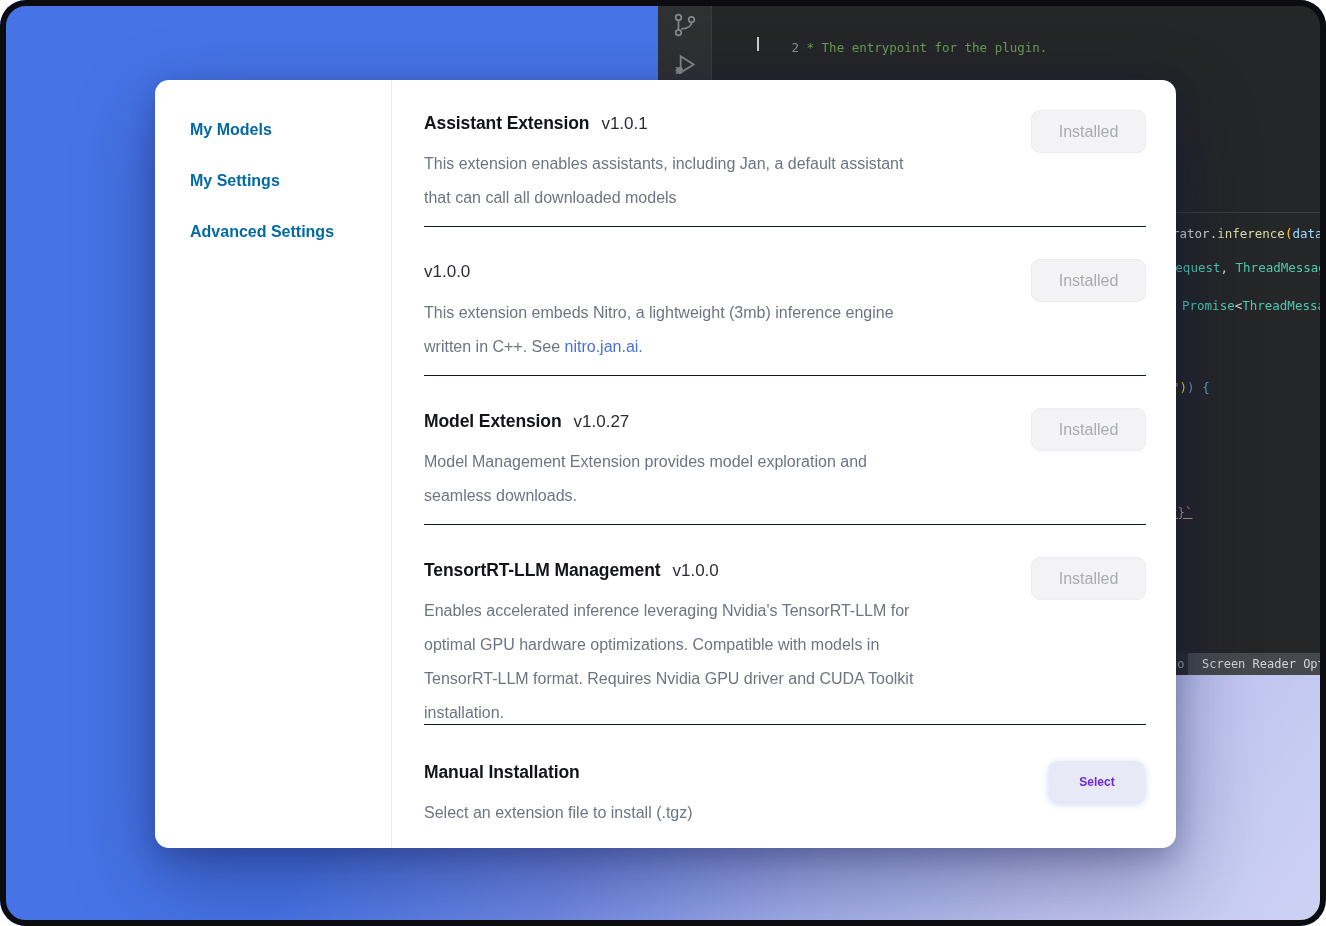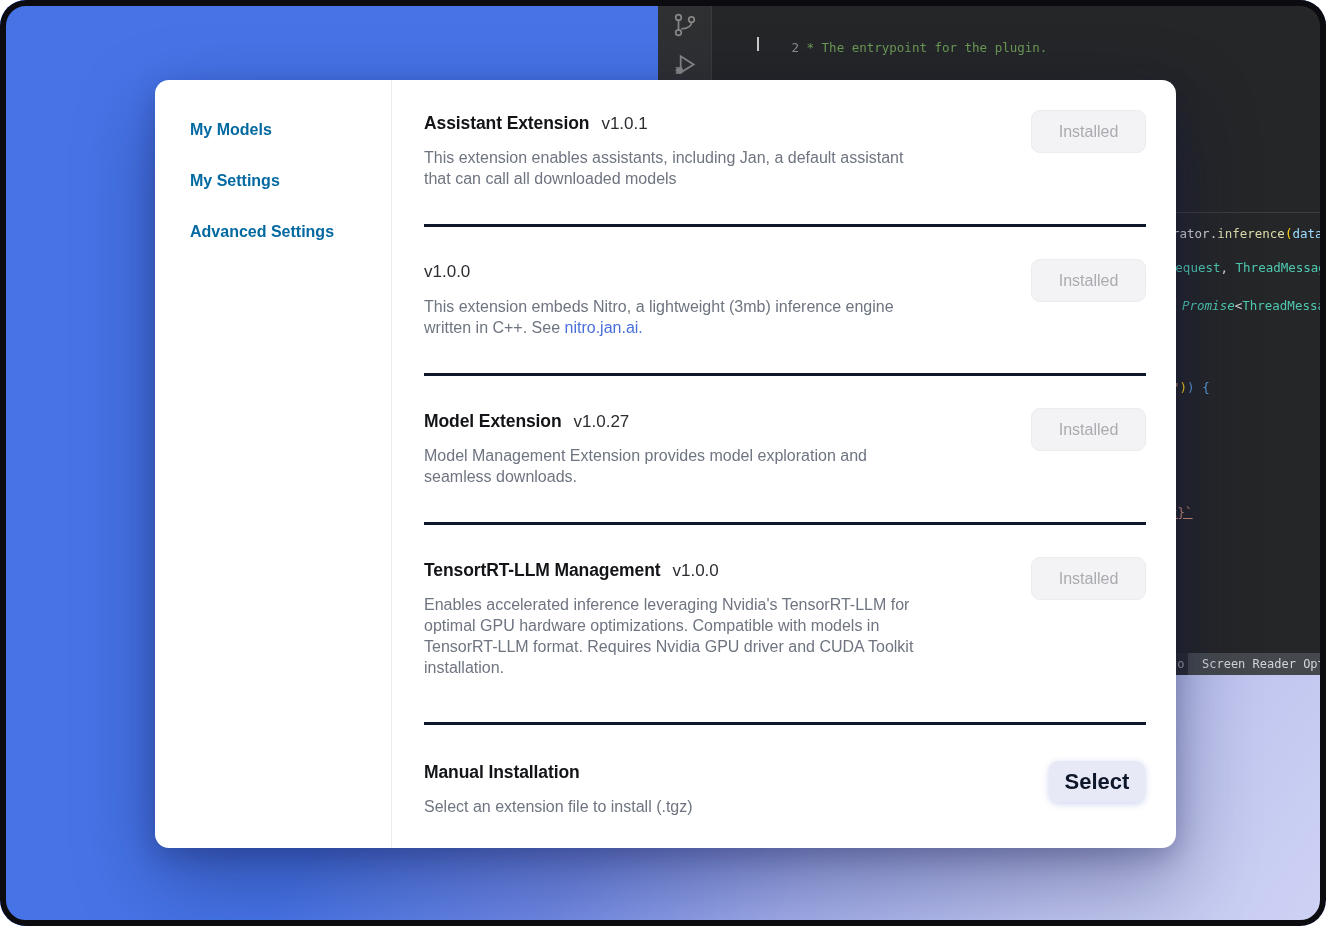--- a/index.html
+++ b/index.html
@@ -44,41 +44,41 @@
            box-shadow:0 30px 80px rgba(15,20,70,.40), 0 8px 24px rgba(15,20,70,.22); }
   .sidebar { position:absolute; left:0; top:0; bottom:0; width:237px;
              border-right:1px solid #ececee; padding-top:28px; }
   .nav-item { height:44px; margin:0 15px 7px 15px; padding:0 20px; display:flex;
               align-items:center; border-radius:9px; font-size:16px; font-weight:600;
               color:#0369a1; cursor:pointer; }
   .nav-item.selected { background:#f1f1f3; }
 
   .content { position:absolute; left:237px; top:0; right:0; bottom:0;
              padding:22px 30px 0 32px; }
-  .row { position:relative; border-bottom:3px solid #0f172a; }
+  .row { position:relative; border-bottom:1px solid #0f172a; }
   .row.r1 { height:125px; padding-top:8px;  }
   .row.r2 { height:149px; padding-top:32px; }
   .row.r3 { height:149px; padding-top:32px; }
   .row.r4 { height:200px; padding-top:32px; }
   .row.r5 { height:118px; padding-top:34px; border-bottom:none; }
 
   .ext-title { display:flex; align-items:baseline; gap:12px; height:26px; line-height:26px; }
   .ext-name { font-size:17.5px; font-weight:700; color:#131417; letter-spacing:-.1px; }
   .ext-ver  { font-size:17px; font-weight:400; color:#2b2d32; }
-  .ext-desc { margin-top:11px; width:620px; font-size:16px; line-height:21px;
+  .ext-desc { margin-top:11px; width:620px; font-size:16px; line-height:34px;
               color:#6e7480; white-space:pre-line; }
   .ext-desc a { color:#4a70dc; text-decoration:none; }
 
   .btn { position:absolute; display:flex; align-items:center; justify-content:center;
          border-radius:9px; font-family:"Liberation Sans", sans-serif;margin-left:10px; }
   .btn-installed { right:0; top:32px; width:115px; height:43px; background:#f3f3f5;
                    border:1px solid #ececee; color:#aaabb0; font-size:16px; font-weight:500; }
   .r1 .btn-installed { top:8px; }
   .btn-select { right:1px; top:36px; width:96px; height:41px; background:#e7eaf6;
-                color:#0f172a; font-size:22px; font-weight:700;
+                color:#6d28d9; font-size:12px; font-weight:700;
                 box-shadow:0 2px 7px rgba(80,100,200,.28); cursor:pointer; }
 
   
   .frame-border { position:absolute; inset:0; border:6px solid #0b0b10; border-radius:26px;
                   z-index:99; pointer-events:none; }
 </style>
 </head>
 <body>
 
 <div class="canvas">
@@ -108,21 +108,21 @@
       <div class="code-line"><span class="ln">3</span><span class="code-text"><span style="color: rgb(106, 153, 85);"> */</span></span></div>
       <div class="code-line"><span class="ln">4</span><span class="code-text"></span></div>
       <div class="code-line"><span class="ln">5</span><span class="code-text"><span style="color: rgb(106, 153, 85);">// Web / extension runtime</span></span></div>
       <div class="code-line"><span class="ln">6</span><span class="code-text"><span style="color: rgb(197, 134, 192);">import </span><span style="color: rgb(255, 215, 16);">{</span><span style="color: rgb(156, 220, 254);">log</span><span style="color: rgb(212, 212, 212);">, </span><span style="color: rgb(78, 201, 176);">BaseExtension</span><span style="color: rgb(212, 212, 212);">, </span><span style="color: rgb(78, 201, 176);">MessageEvent</span><span style="color: rgb(212, 212, 212);">, </span><span style="color: rgb(78, 201, 176);">MessageRequest</span><span style="color: rgb(212, 212, 212);">, </span><span style="color: rgb(78, 201, 176);">ThreadMessage</span></span></div>
     </div>
     <div class="cursor"></div>
 
     <div class="peek-line"></div>
 
     <div class="fragment" style="left:514px; top:225px;"><span style="color: rgb(212, 212, 212);">rator.</span><span style="color: rgb(220, 220, 170);">inference</span><span style="color: rgb(255, 215, 16);">(</span><span style="color: rgb(156, 220, 254);">data</span><span style="color: rgb(255, 215, 16);">)</span></div>
-    <div class="fragment" style="left:524px; top:297px;"><span style="color: rgb(78, 201, 176); font-style: italic;">Promise</span><span style="color: rgb(212, 212, 212);">&lt;</span><span style="color: rgb(78, 201, 176);">ThreadMessage</span></div>
+    <div class="fragment" style="left:524px; top:297px;"><span style="color: rgb(78, 201, 176);">Promise</span><span style="color: rgb(212, 212, 212);">&lt;</span><span style="color: rgb(78, 201, 176);">ThreadMessage</span></div>
     <div class="fragment" style="left:514px; top:379px;"><span style="color: rgb(206, 145, 120);">"</span><span style="color: rgb(255, 215, 16);">)</span><span style="color: rgb(86, 156, 214);">) </span><span style="color: rgb(86, 156, 214);">{</span></div>
     <div class="fragment frag-underline" style="left:512px; top:504px;"><span style="color: rgb(206, 145, 120); text-decoration: underline;">t}`</span></div>
 
     <div class="status-bar">
       <span class="status-left">go</span>
       <div class="status-seg">
         <span>Screen Reader Optimized</span>
       </div>
     </div>
   </div>

